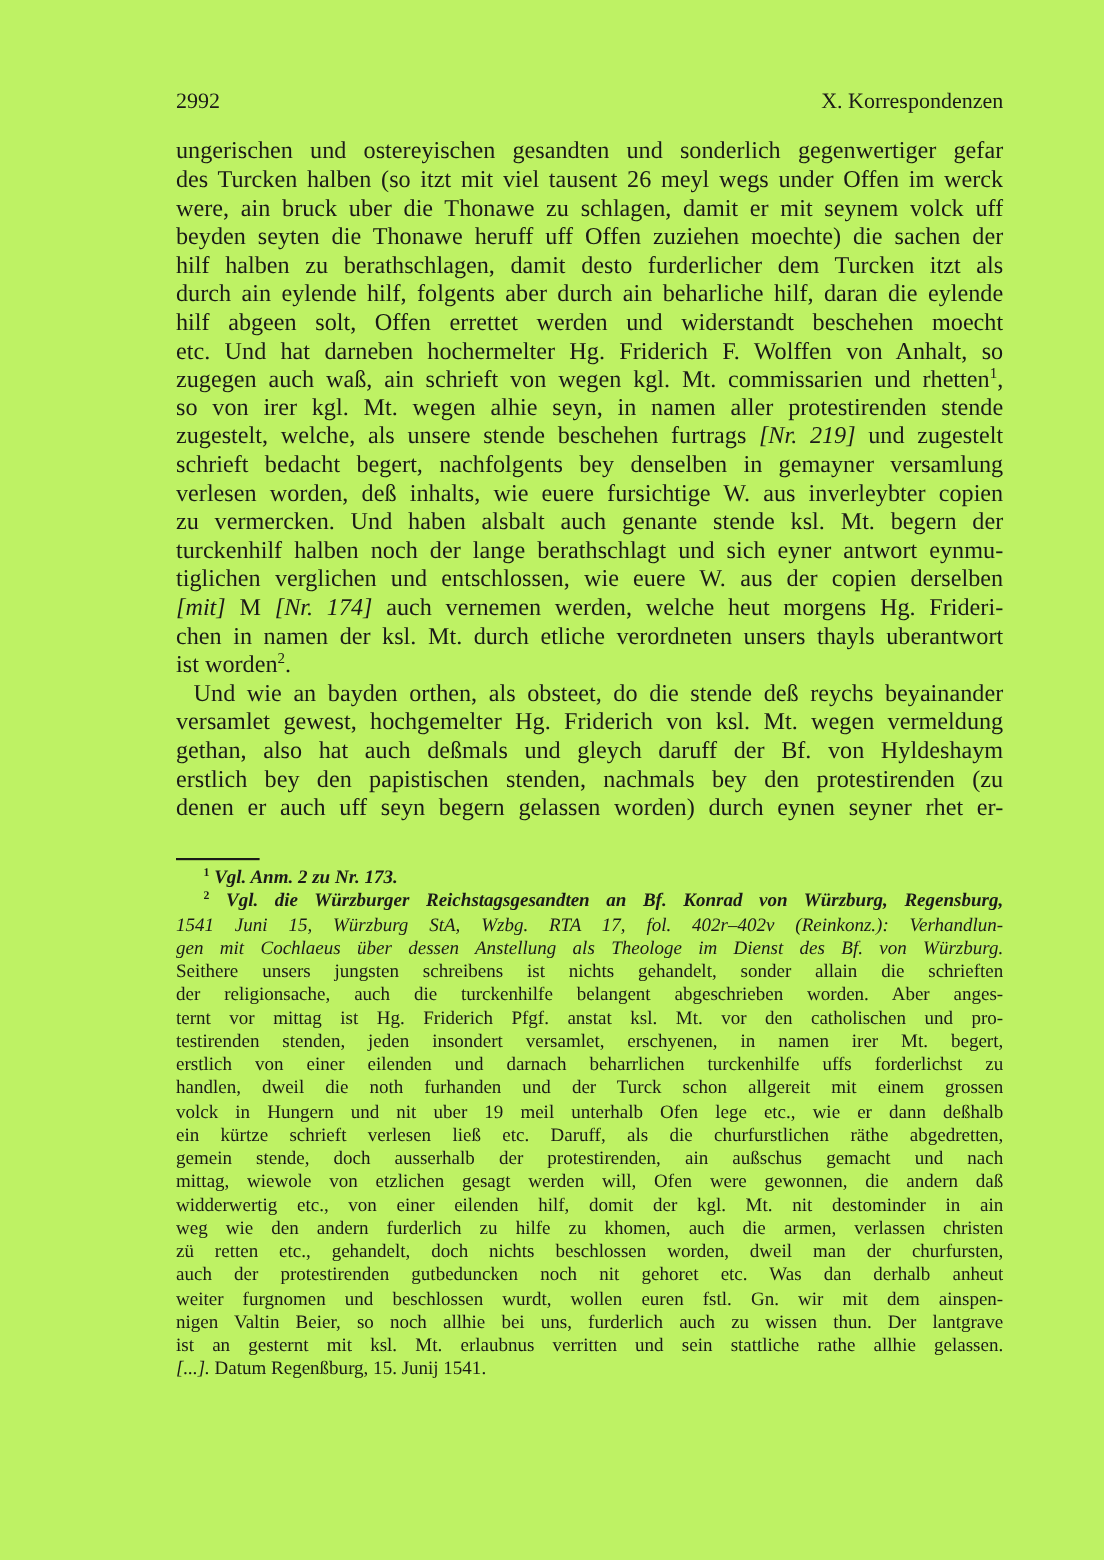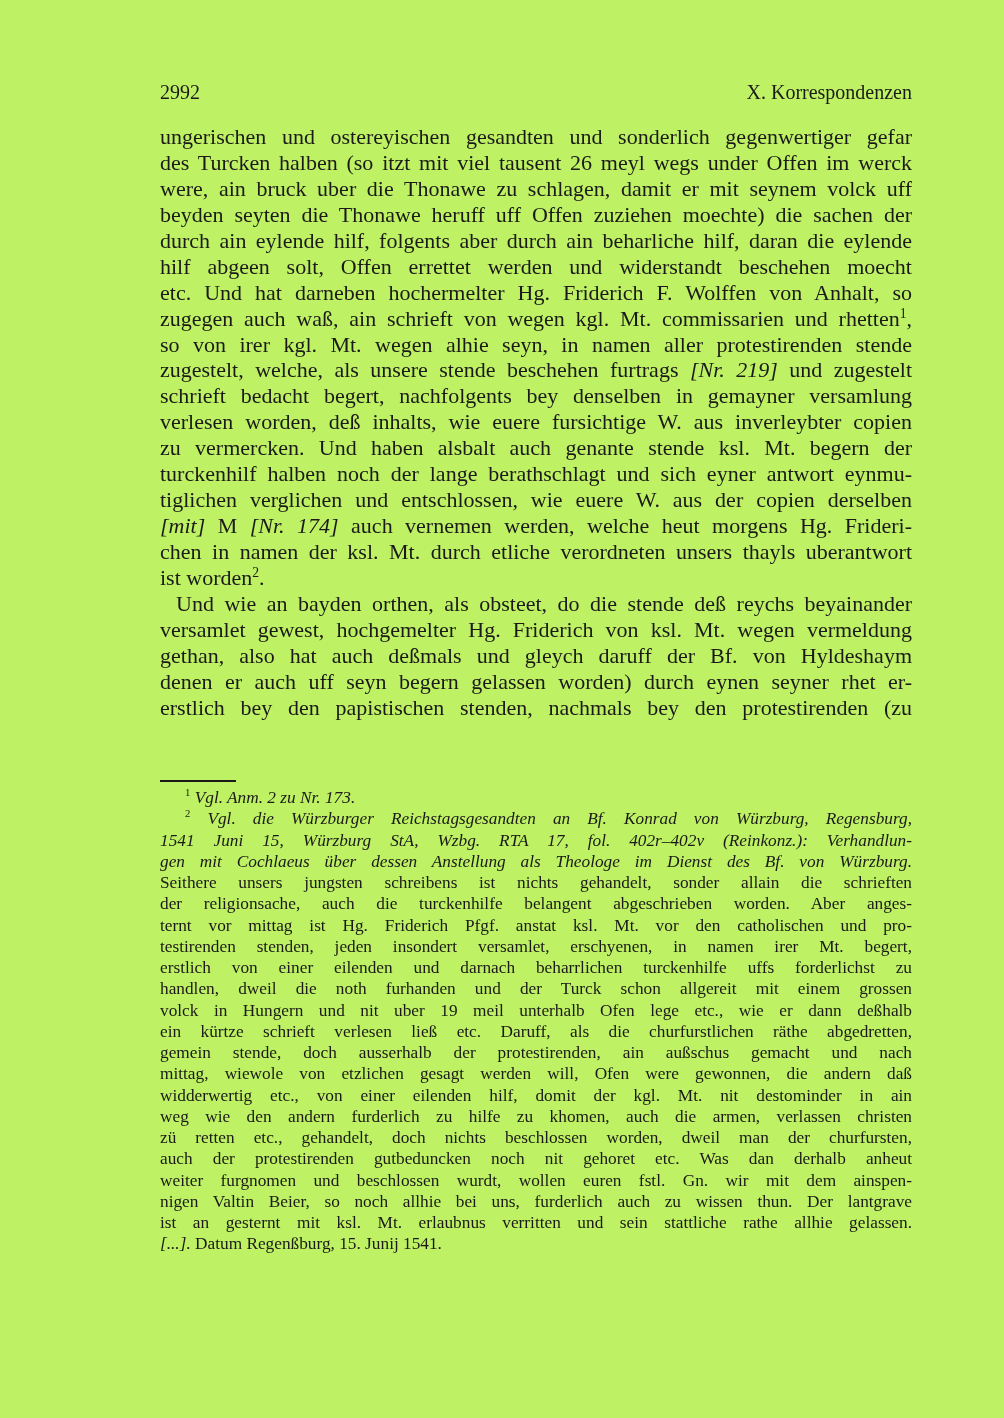--- a/index.html
+++ b/index.html
@@ -58,21 +58,21 @@
     position: absolute;
     left: 160px;
     top: 787px;
     width: 752px;
     font-size: 17.3px;
   }
   .footnotes .line {
     line-height: 21.25px;
     height: 21.25px;
   }
-  .footnotes .line.indent { padding-left: 25px; }
+  .footnotes .line.indent { padding-left: 25px; font-weight: bold; }
   .line {
     text-align: justify;
     text-align-last: justify;
     white-space: normal;
     overflow: hidden;
   }
   .line.last {
     text-align-last: left;
   }
   .it { font-style: italic; }
@@ -89,39 +89,40 @@
   <div class="header">
     <span class="pagenum">2992</span>
     <span class="runhead">X. Korrespondenzen</span>
   </div>
 
   <div class="body-text">
       <div class="line"><span>ungerischen und ostereyischen gesandten und sonderlich gegenwertiger gefar</span></div>
       <div class="line"><span>des Turcken halben (so itzt mit viel tausent 26 meyl wegs under Offen im werck</span></div>
       <div class="line"><span>were, ain bruck uber die Thonawe zu schlagen, damit er mit seynem volck uff</span></div>
       <div class="line"><span>beyden seyten die Thonawe heruff uff Offen zuziehen moechte) die sachen der</span></div>
+      <div class="line"><span>hilf halben zu berathschlagen, damit desto furderlicher dem Turcken itzt als</span></div>
       <div class="line"><span>durch ain eylende hilf, folgents aber durch ain beharliche hilf, daran die eylende</span></div>
       <div class="line"><span>hilf abgeen solt, Offen errettet werden und widerstandt beschehen moecht</span></div>
       <div class="line"><span>etc. Und hat darneben hochermelter Hg. Friderich F. Wolffen von Anhalt, so</span></div>
       <div class="line"><span>zugegen auch waß, ain schrieft von wegen kgl. Mt. commissarien und rhetten</span><span class="sup">1</span><span>,</span></div>
       <div class="line"><span>so von irer kgl. Mt. wegen alhie seyn, in namen aller protestirenden stende</span></div>
       <div class="line"><span>zugestelt, welche, als unsere stende beschehen furtrags </span><span class="it">[Nr. 219]</span><span> und zugestelt</span></div>
       <div class="line"><span>schrieft bedacht begert, nachfolgents bey denselben in gemayner versamlung</span></div>
       <div class="line"><span>verlesen worden, deß inhalts, wie euere fursichtige W. aus inverleybter copien</span></div>
       <div class="line"><span>zu vermercken. Und haben alsbalt auch genante stende ksl. Mt. begern der</span></div>
       <div class="line"><span>turckenhilf halben noch der lange berathschlagt und sich eyner antwort eynmu-</span></div>
       <div class="line"><span>tiglichen verglichen und entschlossen, wie euere W. aus der copien derselben</span></div>
       <div class="line"><span class="it">[mit]</span><span> M </span><span class="it">[Nr. 174]</span><span> auch vernemen werden, welche heut morgens Hg. Frideri-</span></div>
       <div class="line"><span>chen in namen der ksl. Mt. durch etliche verordneten unsers thayls uberantwort</span></div>
       <div class="line last"><span>ist worden</span><span class="sup">2</span><span>.</span></div>
       <div class="line indent"><span>Und wie an bayden orthen, als obsteet, do die stende deß reychs beyainander</span></div>
       <div class="line"><span>versamlet gewest, hochgemelter Hg. Friderich von ksl. Mt. wegen vermeldung</span></div>
       <div class="line"><span>gethan, also hat auch deßmals und gleych daruff der Bf. von Hyldeshaym</span></div>
+      <div class="line"><span>erstlich bey den papistischen stenden, nachmals bey den protestirenden (zu</span></div>
       <div class="line"><span>denen er auch uff seyn begern gelassen worden) durch eynen seyner rhet er-</span></div>
-      <div class="line"><span>erstlich bey den papistischen stenden, nachmals bey den protestirenden (zu</span></div>
     </div>
 
   <div class="footnote-rule"></div>
 
   <div class="footnotes">
       <div class="line indent last"><span class="sup">1</span><span> </span><span class="it">Vgl. Anm. 2 zu Nr. 173.</span></div>
       <div class="line indent"><span class="sup">2</span><span> </span><span class="it">Vgl. die Würzburger Reichstagsgesandten an Bf. Konrad von Würzburg, Regensburg,</span></div>
       <div class="line"><span class="it">1541 Juni 15, Würzburg StA, Wzbg. RTA 17, fol. 402r–402v (Reinkonz.): Verhandlun-</span></div>
       <div class="line"><span class="it">gen mit Cochlaeus über dessen Anstellung als Theologe im Dienst des Bf. von Würzburg.</span></div>
       <div class="line"><span>Seithere unsers jungsten schreibens ist nichts gehandelt, sonder allain die schrieften</span></div>

